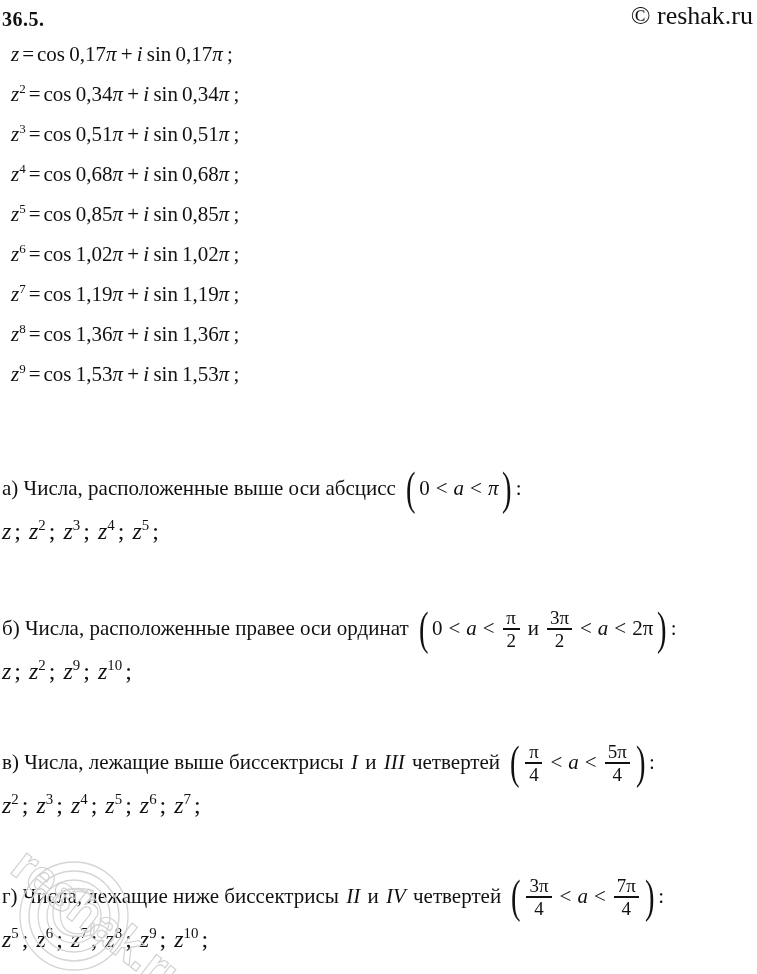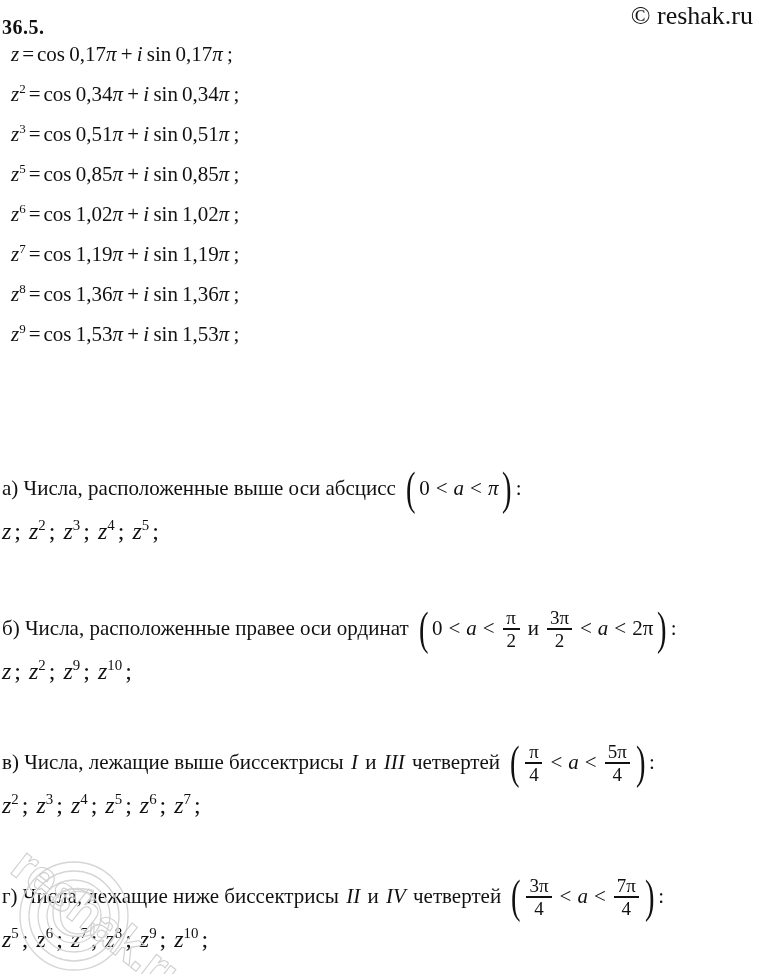--- a/index.html
+++ b/index.html
@@ -28,21 +28,21 @@
   .header {
     position: absolute;
     top: 0px;
     left: 0px;
     width: 757px;
     height: 26px;
   }
   .prob-num {
     position: absolute;
     left: 2px;
-    top: 16px;
+    top: 8px;
     font-weight: bold;
     font-size: 20px;
     letter-spacing: 0.5px;
     text-align: center;
   }
   .copy-top {
     position: absolute;
     right: 4px;
     top: 1px;
     font-size: 26px;
@@ -177,20 +177,21 @@
 
 <div class="header">
   <span class="prob-num">36.5.</span>
   <span class="copy-top">© reshak.ru</span>
 </div>
 
 <div class="formulas" id="formula-list">
     <div class="frow"><span class="lhs"><span>z</span></span><span class="eq">=</span><span class="op"><span>cos</span> <span>0,17</span><span class="pi">π</span></span><span class="op"> + </span><span class="var">i</span> <span class="op"><span>sin</span> <span>0,17</span><span class="pi">π</span></span><span class="semi">;</span></div>
     <div class="frow"><span class="lhs"><span>z</span><sup class="supn">2</sup></span><span class="eq">=</span><span class="op"><span>cos</span> <span>0,34</span><span class="pi">π</span></span><span class="op"> + </span><span class="var">i</span> <span class="op"><span>sin</span> <span>0,34</span><span class="pi">π</span></span><span class="semi">;</span></div>
     <div class="frow"><span class="lhs"><span>z</span><sup class="supn">3</sup></span><span class="eq">=</span><span class="op"><span>cos</span> <span>0,51</span><span class="pi">π</span></span><span class="op"> + </span><span class="var">i</span> <span class="op"><span>sin</span> <span>0,51</span><span class="pi">π</span></span><span class="semi">;</span></div>
+    <div class="frow"><span class="lhs"><span>z</span><sup class="supn">4</sup></span><span class="eq">=</span><span class="op"><span>cos</span> <span>0,68</span><span class="pi">π</span></span><span class="op"> + </span><span class="var">i</span> <span class="op"><span>sin</span> <span>0,68</span><span class="pi">π</span></span><span class="semi">;</span></div>
     <div class="frow"><span class="lhs"><span>z</span><sup class="supn">5</sup></span><span class="eq">=</span><span class="op"><span>cos</span> <span>0,85</span><span class="pi">π</span></span><span class="op"> + </span><span class="var">i</span> <span class="op"><span>sin</span> <span>0,85</span><span class="pi">π</span></span><span class="semi">;</span></div>
     <div class="frow"><span class="lhs"><span>z</span><sup class="supn">6</sup></span><span class="eq">=</span><span class="op"><span>cos</span> <span>1,02</span><span class="pi">π</span></span><span class="op"> + </span><span class="var">i</span> <span class="op"><span>sin</span> <span>1,02</span><span class="pi">π</span></span><span class="semi">;</span></div>
     <div class="frow"><span class="lhs"><span>z</span><sup class="supn">7</sup></span><span class="eq">=</span><span class="op"><span>cos</span> <span>1,19</span><span class="pi">π</span></span><span class="op"> + </span><span class="var">i</span> <span class="op"><span>sin</span> <span>1,19</span><span class="pi">π</span></span><span class="semi">;</span></div>
     <div class="frow"><span class="lhs"><span>z</span><sup class="supn">8</sup></span><span class="eq">=</span><span class="op"><span>cos</span> <span>1,36</span><span class="pi">π</span></span><span class="op"> + </span><span class="var">i</span> <span class="op"><span>sin</span> <span>1,36</span><span class="pi">π</span></span><span class="semi">;</span></div>
     <div class="frow"><span class="lhs"><span>z</span><sup class="supn">9</sup></span><span class="eq">=</span><span class="op"><span>cos</span> <span>1,53</span><span class="pi">π</span></span><span class="op"> + </span><span class="var">i</span> <span class="op"><span>sin</span> <span>1,53</span><span class="pi">π</span></span><span class="semi">;</span></div>
   </div>
 
 <div class="part" id="part-a" style="top:468px;">
     <div class="part-head"><span>а)</span>&nbsp;<span class="txt">Числа, расположенные выше оси абсцисс</span><span class="cond">
         <span class="paren">(</span>

